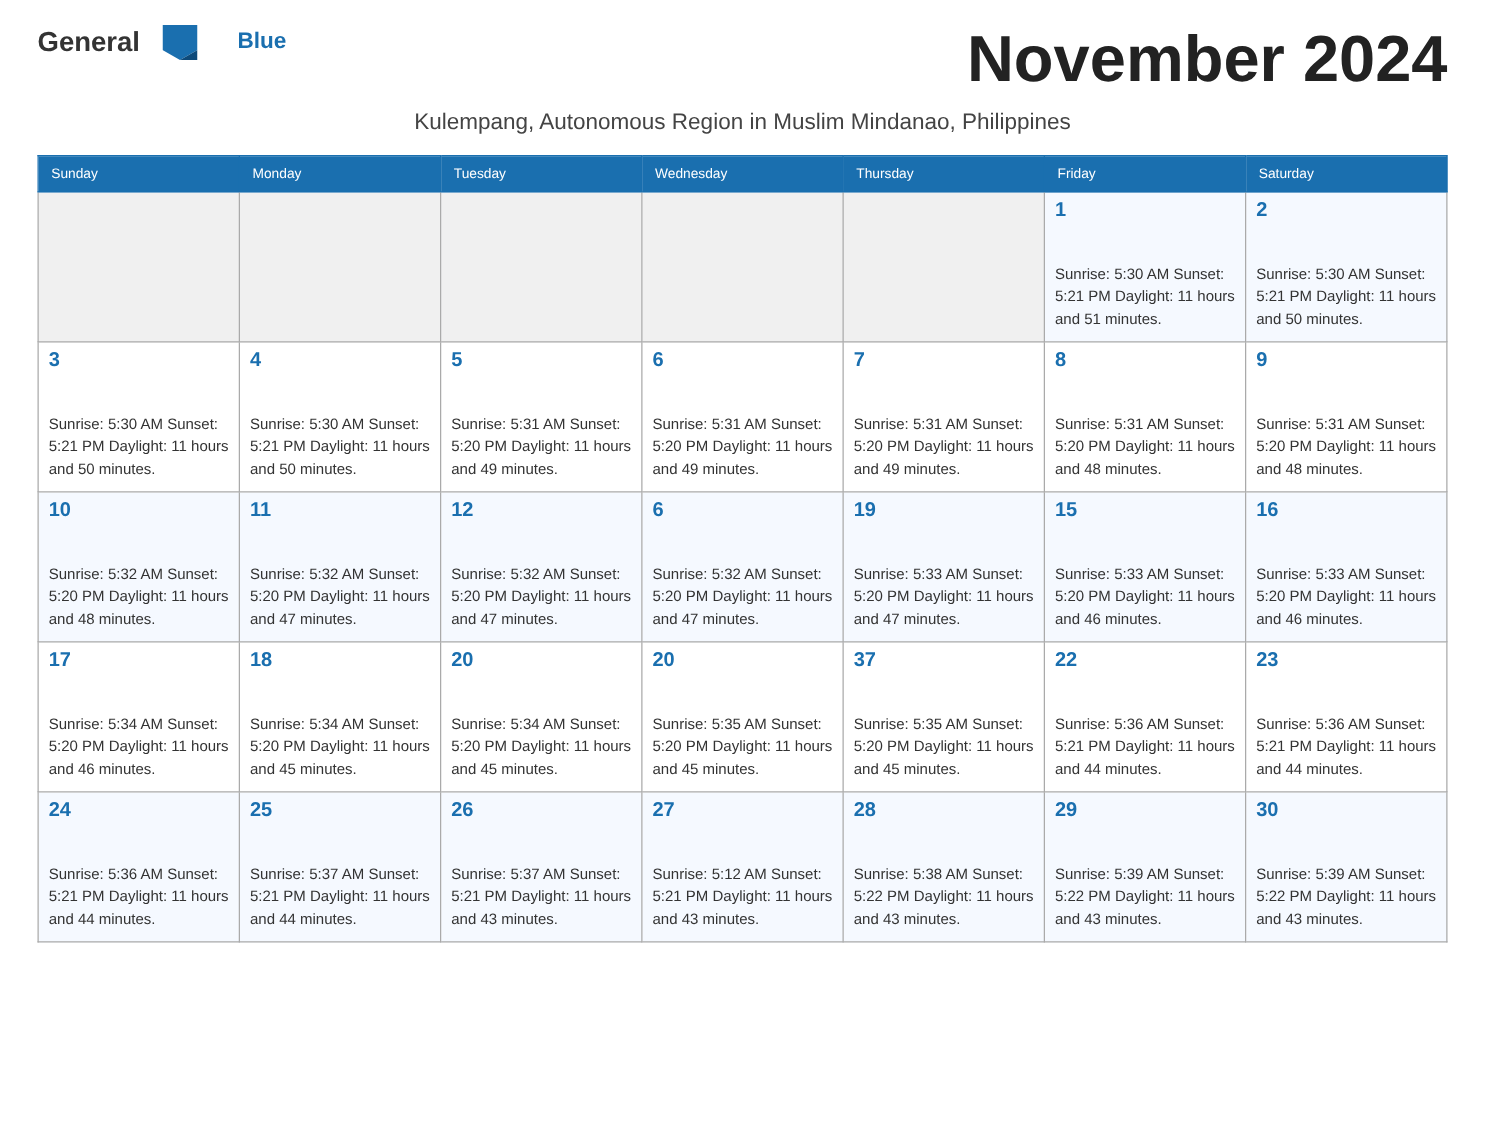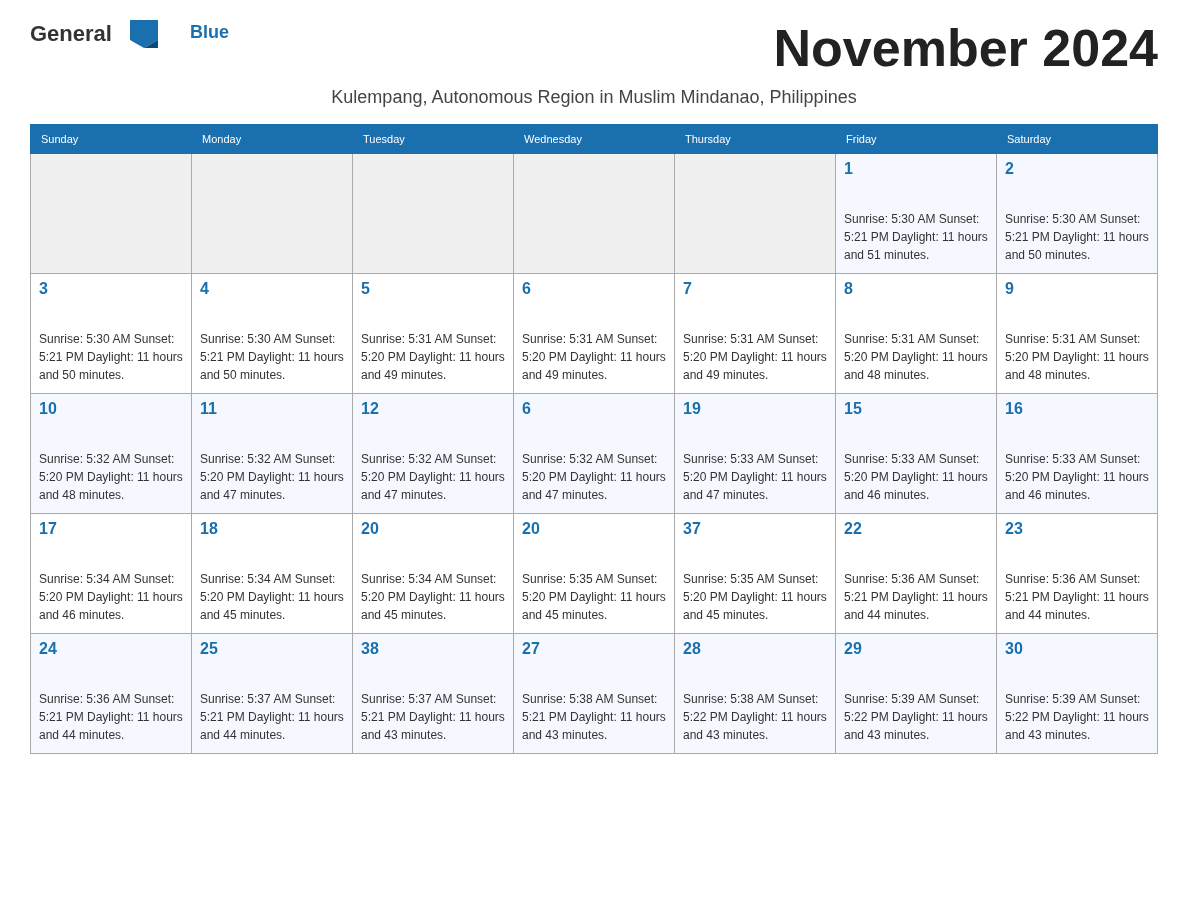--- a/index.html
+++ b/index.html
@@ -314,29 +314,29 @@
 and 44 minutes.</div>
           </td>
           <td>
             <span class="day-number">25</span>
             <div class="day-info">Sunrise: 5:37 AM
 Sunset: 5:21 PM
 Daylight: 11 hours
 and 44 minutes.</div>
           </td>
           <td>
-            <span class="day-number">38</span>
+            <span class="day-number">26</span>
             <div class="day-info">Sunrise: 5:37 AM
 Sunset: 5:21 PM
 Daylight: 11 hours
 and 43 minutes.</div>
           </td>
           <td>
             <span class="day-number">27</span>
-            <div class="day-info">Sunrise: 5:38 AM
+            <div class="day-info">Sunrise: 5:12 AM
 Sunset: 5:21 PM
 Daylight: 11 hours
 and 43 minutes.</div>
           </td>
           <td>
             <span class="day-number">28</span>
             <div class="day-info">Sunrise: 5:38 AM
 Sunset: 5:22 PM
 Daylight: 11 hours
 and 43 minutes.</div>

